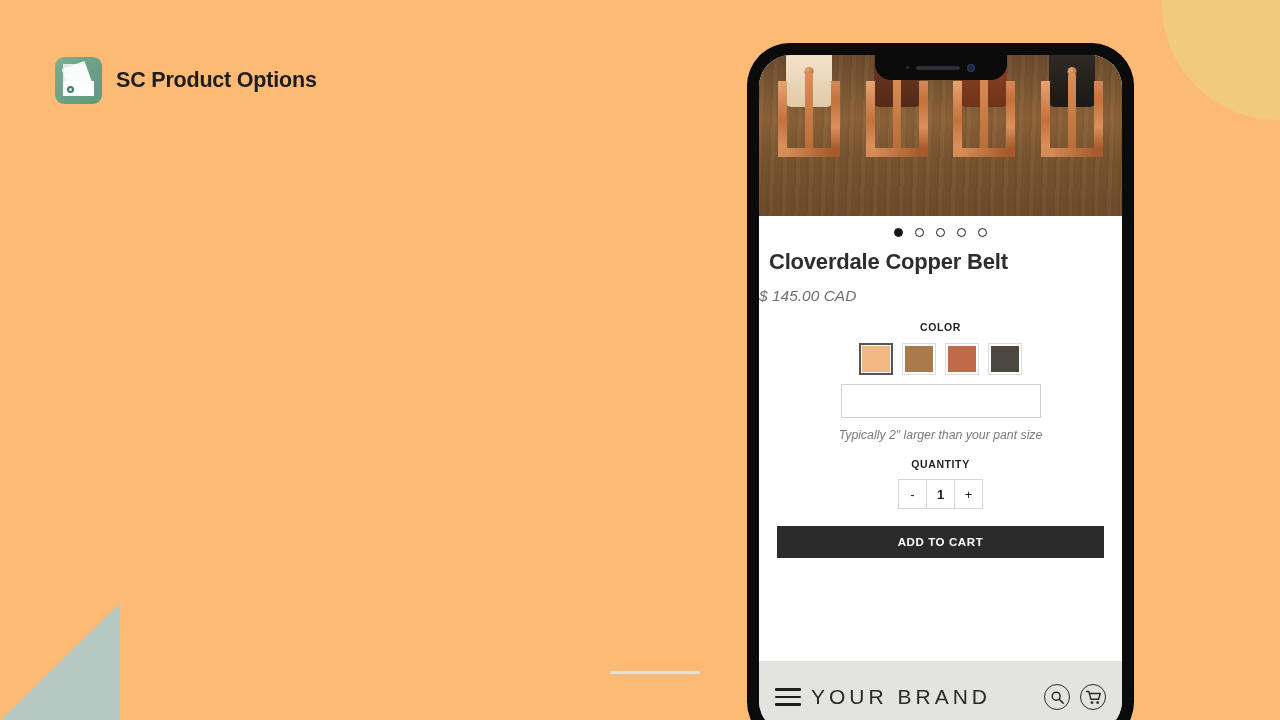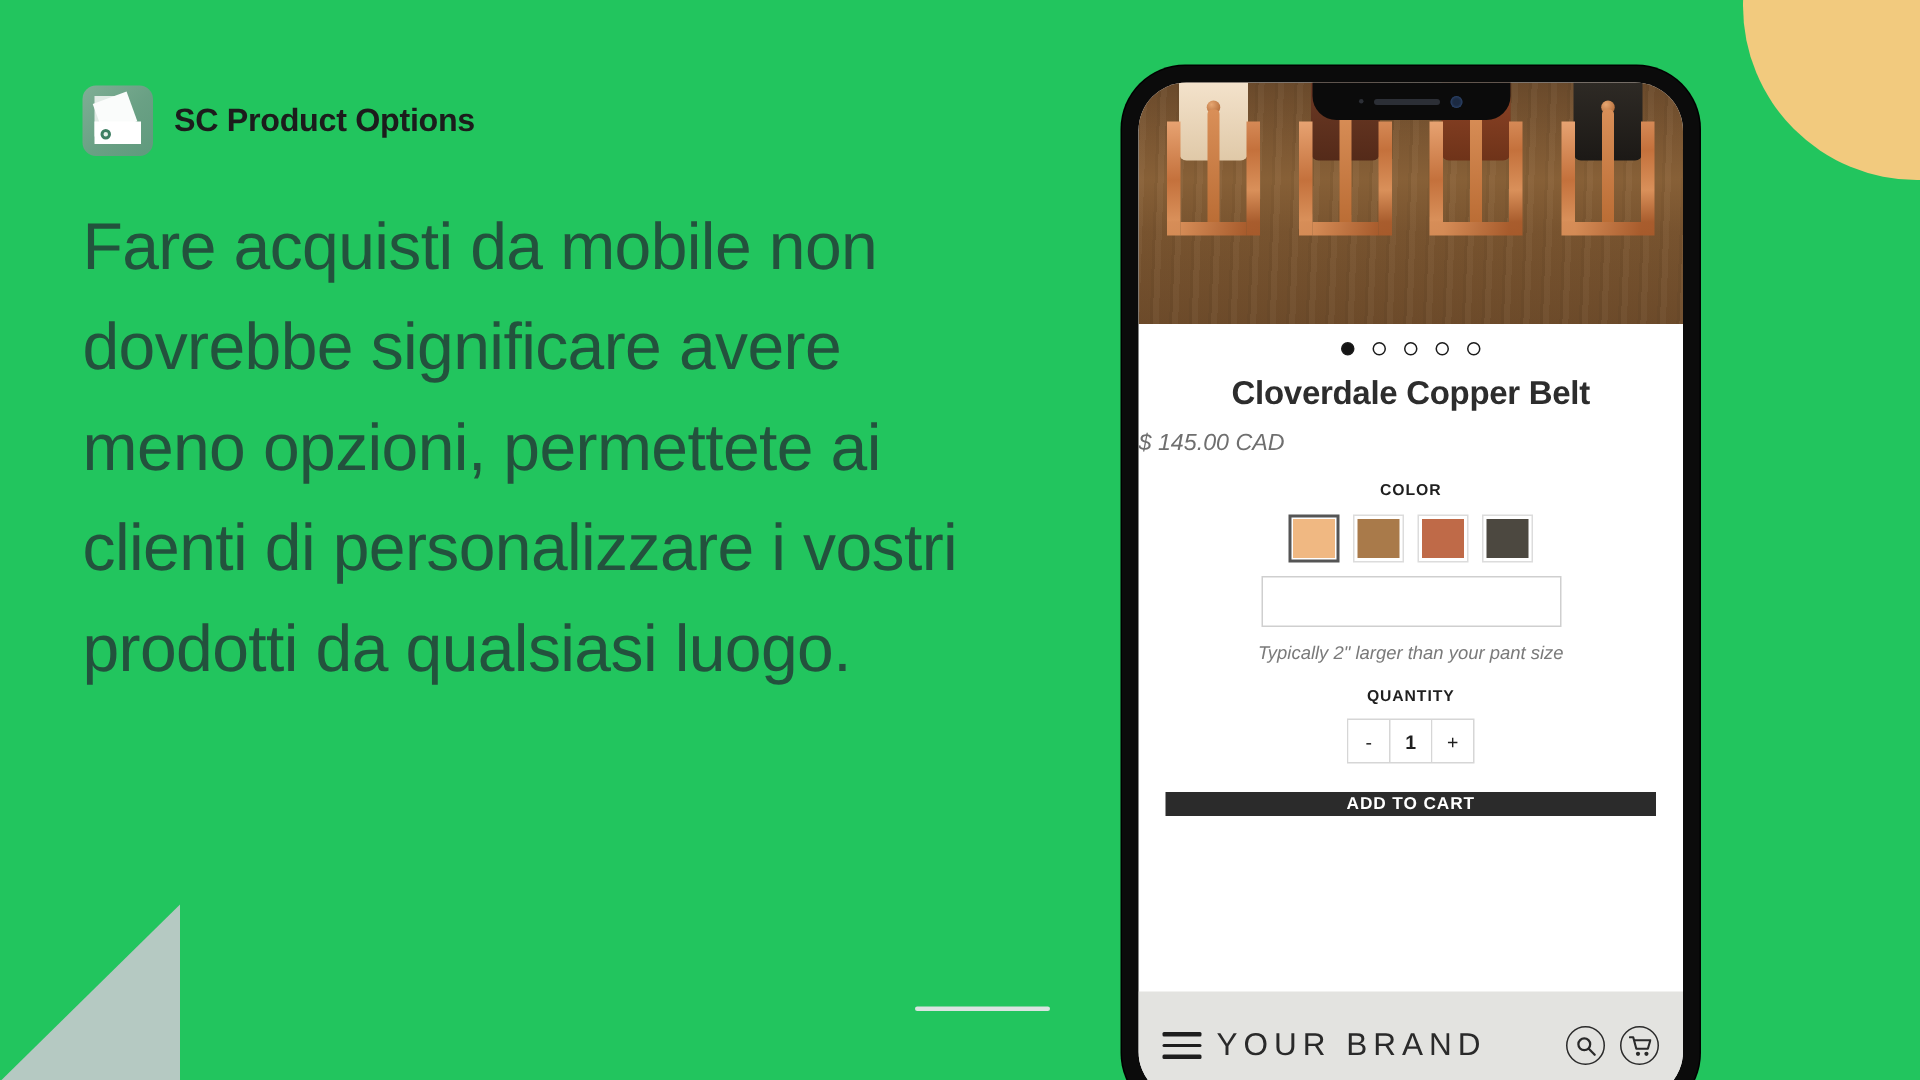--- a/index.html
+++ b/index.html
@@ -5,21 +5,21 @@
   * { box-sizing: border-box; margin: 0; padding: 0; }
   html, body {
     width: 1280px; height: 720px;
     overflow: hidden;
     background: #e4ecea;
     font-family: "Liberation Sans", sans-serif;
   }
   #stage {
     position: relative;
     width: 1280px; height: 720px;
-    background: #22c55e;
+    background: #fdba74;
     overflow: hidden;
   }
 
   
   .deco-circle {
     position: absolute;
     top: -112px; left: 1162px;
     width: 232px; height: 232px;
     border-radius: 50%;
     background: #f2ca7e;
@@ -222,21 +222,21 @@
   }
   .dot-item {
     width: 9px; height: 9px;
     border-radius: 50%;
     border: 1.4px solid #1c1c1c;
     background: transparent;
   }
   .dot-item.active { background: #141414; }
 
   .prod-title {
-    text-align: center;
+    text-align: left;
     font-size: 22px;
     font-weight: 700;
     color: #2d2d2d;
     letter-spacing: -0.2px;
     padding: 6px 10px 0;
   }
   .prod-price {
     font-size: 15.5px;
     font-style: italic;
     color: #6f6f6f;
@@ -307,21 +307,21 @@
   }
   .qty .qty-val {
     width: 29px;
     border-left: 1px solid #d6d6d6;
     border-right: 1px solid #d6d6d6;
     font-weight: 700;
   }
 
   .atc-wrap { padding: 17px 18px 0; }
   .atc {
-    width: 100%; height: 16px;
+    width: 100%; height: 32px;
     background: #2b2b2b;
     color: #ffffff;
     border: none;
     font-family: "Liberation Sans", sans-serif;
     font-size: 11.5px;
     font-weight: 700;
     letter-spacing: 0.6px;
     cursor: pointer;
   }
 
@@ -370,21 +370,20 @@
   <div class="brand">
     <div class="brand-logo">
       <div class="sheet-back"></div>
       <div class="sheet-mid"></div>
       <div class="sheet-front"></div>
       <div class="dot"></div>
     </div>
     <div class="brand-name">SC Product Options</div>
   </div>
 
-  <div class="headline">Fare acquisti da mobile non dovrebbe significare avere meno opzioni, permettete ai clienti di personalizzare i vostri prodotti da qualsiasi luogo.</div>
 
   <div class="phone">
     <div class="phone-screen">
 
       <div class="notch">
         <div class="sensor"></div>
         <div class="speaker"></div>
         <div class="cam"></div>
       </div>
 

